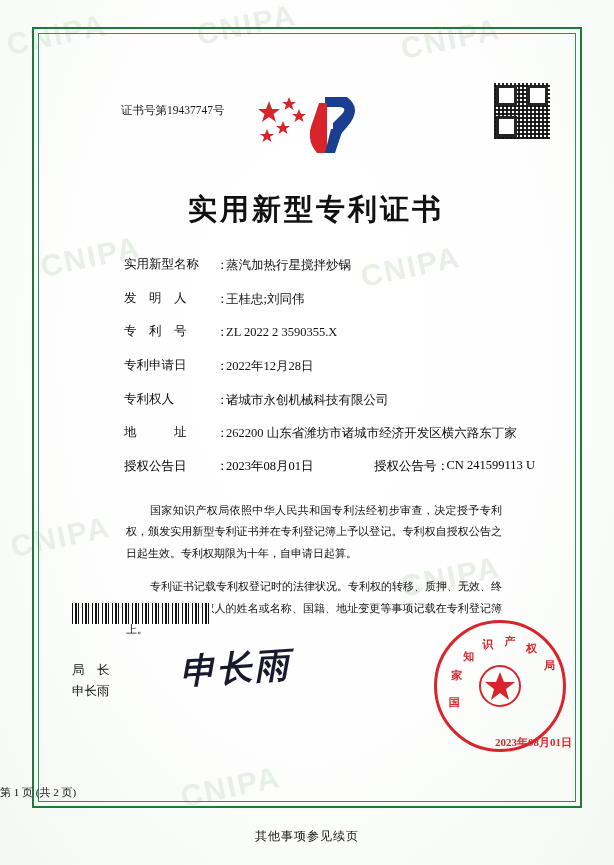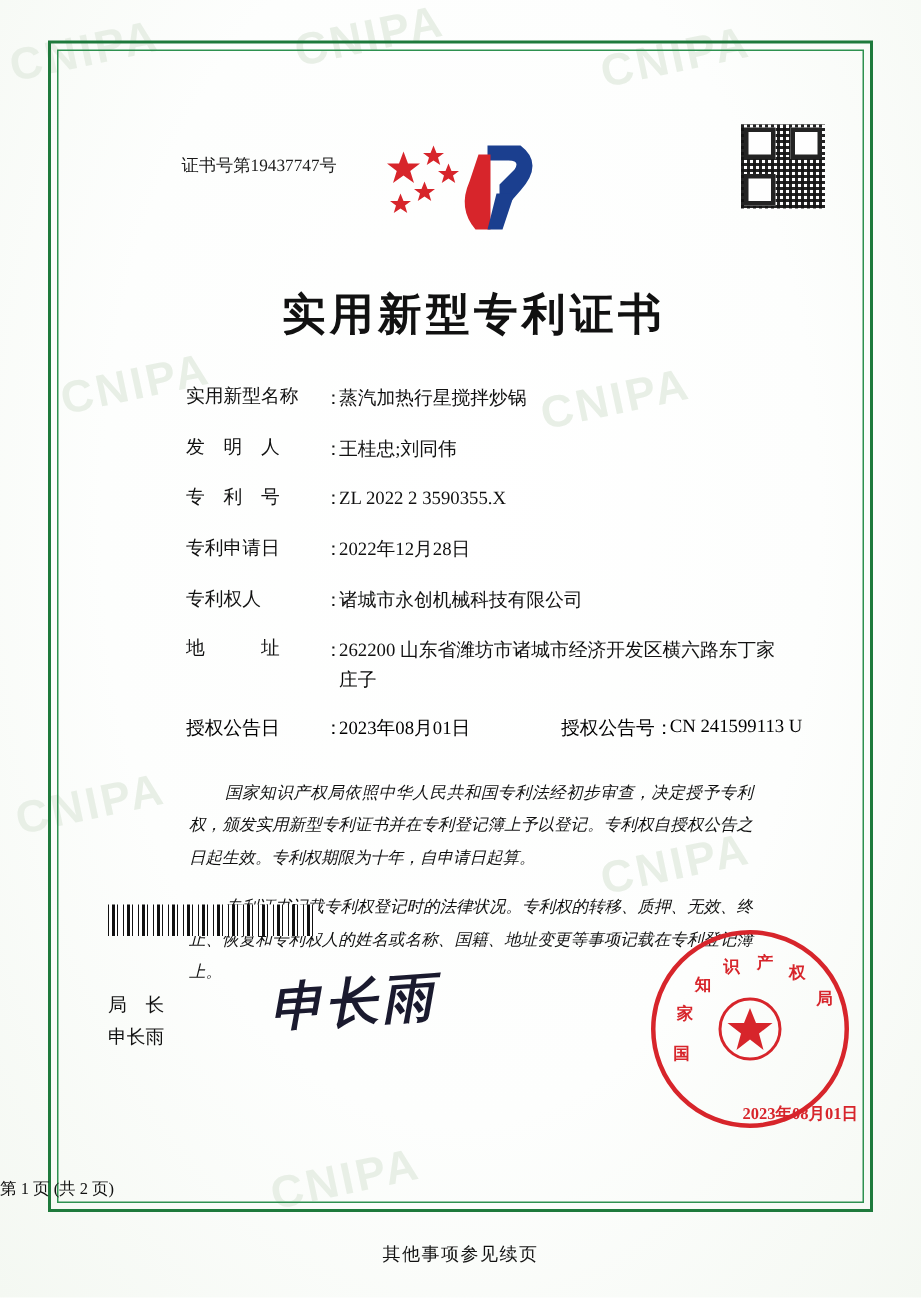--- a/index.html
+++ b/index.html
@@ -113,21 +113,20 @@
   .row-two .left{width:250px;display:flex;}
   .row-two .right{display:flex;}
   .row-two .rlabel{white-space:nowrap;}
   .paras{
     margin-top:25px;
     padding:0 44px 0 40px;
     font-size:11px;
     line-height:1.95;
     color:#111;
     text-align:justify;
-    font-style:italic;
   }
   .paras p{margin:0 0 12px 0;text-indent:24px;}
 
   
   .barcode{
     position:absolute;left:72px;top:603px;
     width:140px;height:21px;
     background:repeating-linear-gradient(90deg,
       #111 0 1px,#fff 1px 3px,#111 3px 5px,#fff 5px 6px,
       #111 6px 7px,#fff 7px 10px);
@@ -253,21 +252,20 @@
         <div class="fsep">：</div>
         <div class="fval">诸城市永创机械科技有限公司</div>
       </div>
 
       <div class="field">
         <div class="flabel">地　　　址</div>
         <div class="fsep">：</div>
         <div class="fval">262200 山东省潍坊市诸城市经济开发区横六路东丁家</div>
       </div>
 
-      <div class="fval2">庄子</div>
 
       <div class="row-two">
         <div class="left">
           <div class="flabel">授权公告日</div>
           <div class="fsep">：</div>
           <div>2023年08月01日</div>
         </div>
         <div class="right">
           <div class="rlabel">授权公告号</div>
           <div class="fsep">：</div>

